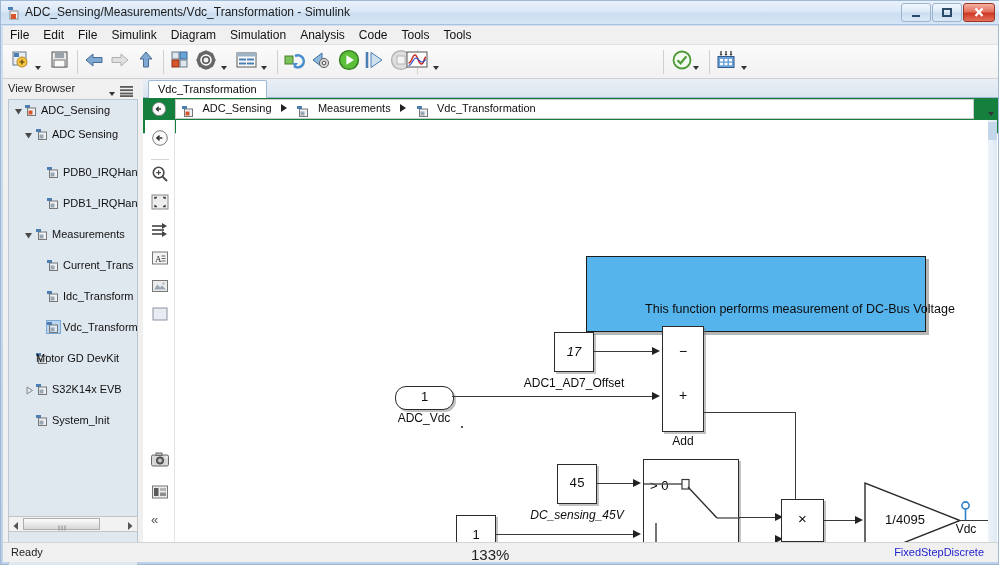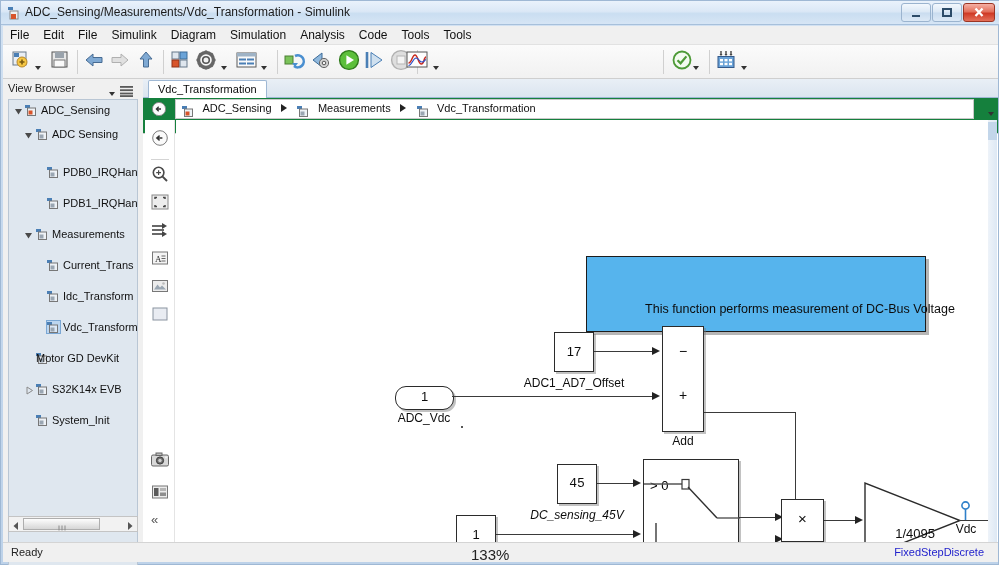--- a/index.html
+++ b/index.html
@@ -626,21 +626,21 @@
       <span class="ltool" style="top:392px;left:6px;font-size:13px;color:#555;">«</span>
     </div>
 
     <div id="canvas">
 
       <div id="note">
         <div class="l2">This function performs measurement of DC-Bus Voltage</div>
       </div>
 
       <div class="blk" style="left:378px;top:212px;width:40px;height:40px;">
-        <div class="blktext" style="top:11px;">17</div>
+        <div class="blktext" style="top:11px;font-style:italic;">17</div>
       </div>
       <div class="blabel" style="left:318px;top:256px;width:160px;">ADC1_AD7_Offset</div>
 
       <div class="wire h" style="left:418px;top:231px;width:60px;"></div>
       <div class="arrow" style="left:476px;top:227px;"></div>
 
       <div class="port" style="left:219px;top:266px;width:57px;height:22px;">
         <div class="blktext" style="top:2px;">1</div>
       </div>
       <div class="blabel" style="left:206px;top:291px;width:84px;">ADC_Vdc</div>
@@ -698,21 +698,21 @@
         <div class="blktext" style="top:10px;font-size:15px;">×</div>
       </div>
 
       <div class="wire h" style="left:648px;top:400px;width:35px;"></div>
       <div class="arrow" style="left:679px;top:396px;"></div>
 
       <div style="position:absolute;left:687px;top:361px;width:98px;height:79px;">
         <svg width="103" height="84" viewBox="0 0 103 84" style="position:absolute;left:0;top:0;">
           <path d="M2,2 L2,77 L97,39.5 Z" fill="#fff" stroke="#2b2b2b" stroke-width="1.4" style="filter:none"></path>
         </svg>
-        <div style="position:absolute;left:12px;top:31px;width:60px;text-align:right;font-size:13px;color:#0d0d0d;margin-top:14px;">1/4095</div>
+        <div style="position:absolute;left:12px;top:31px;width:60px;text-align:center;font-size:13px;color:#0d0d0d;">1/4095</div>
       </div>
 
       <div class="wire h" style="left:783px;top:400px;width:72px;"></div>
 
       <span style="position:absolute;left:784px;top:381px;">
         <svg width="11" height="21" viewBox="0 0 11 21">
           <circle cx="5.5" cy="4.5" r="3.6" fill="none" stroke="#2f80c9" stroke-width="1.6"></circle>
           <path d="M5.5,8.3 L5.5,19" stroke="#2f80c9" stroke-width="1.6"></path>
         </svg>
       </span>

